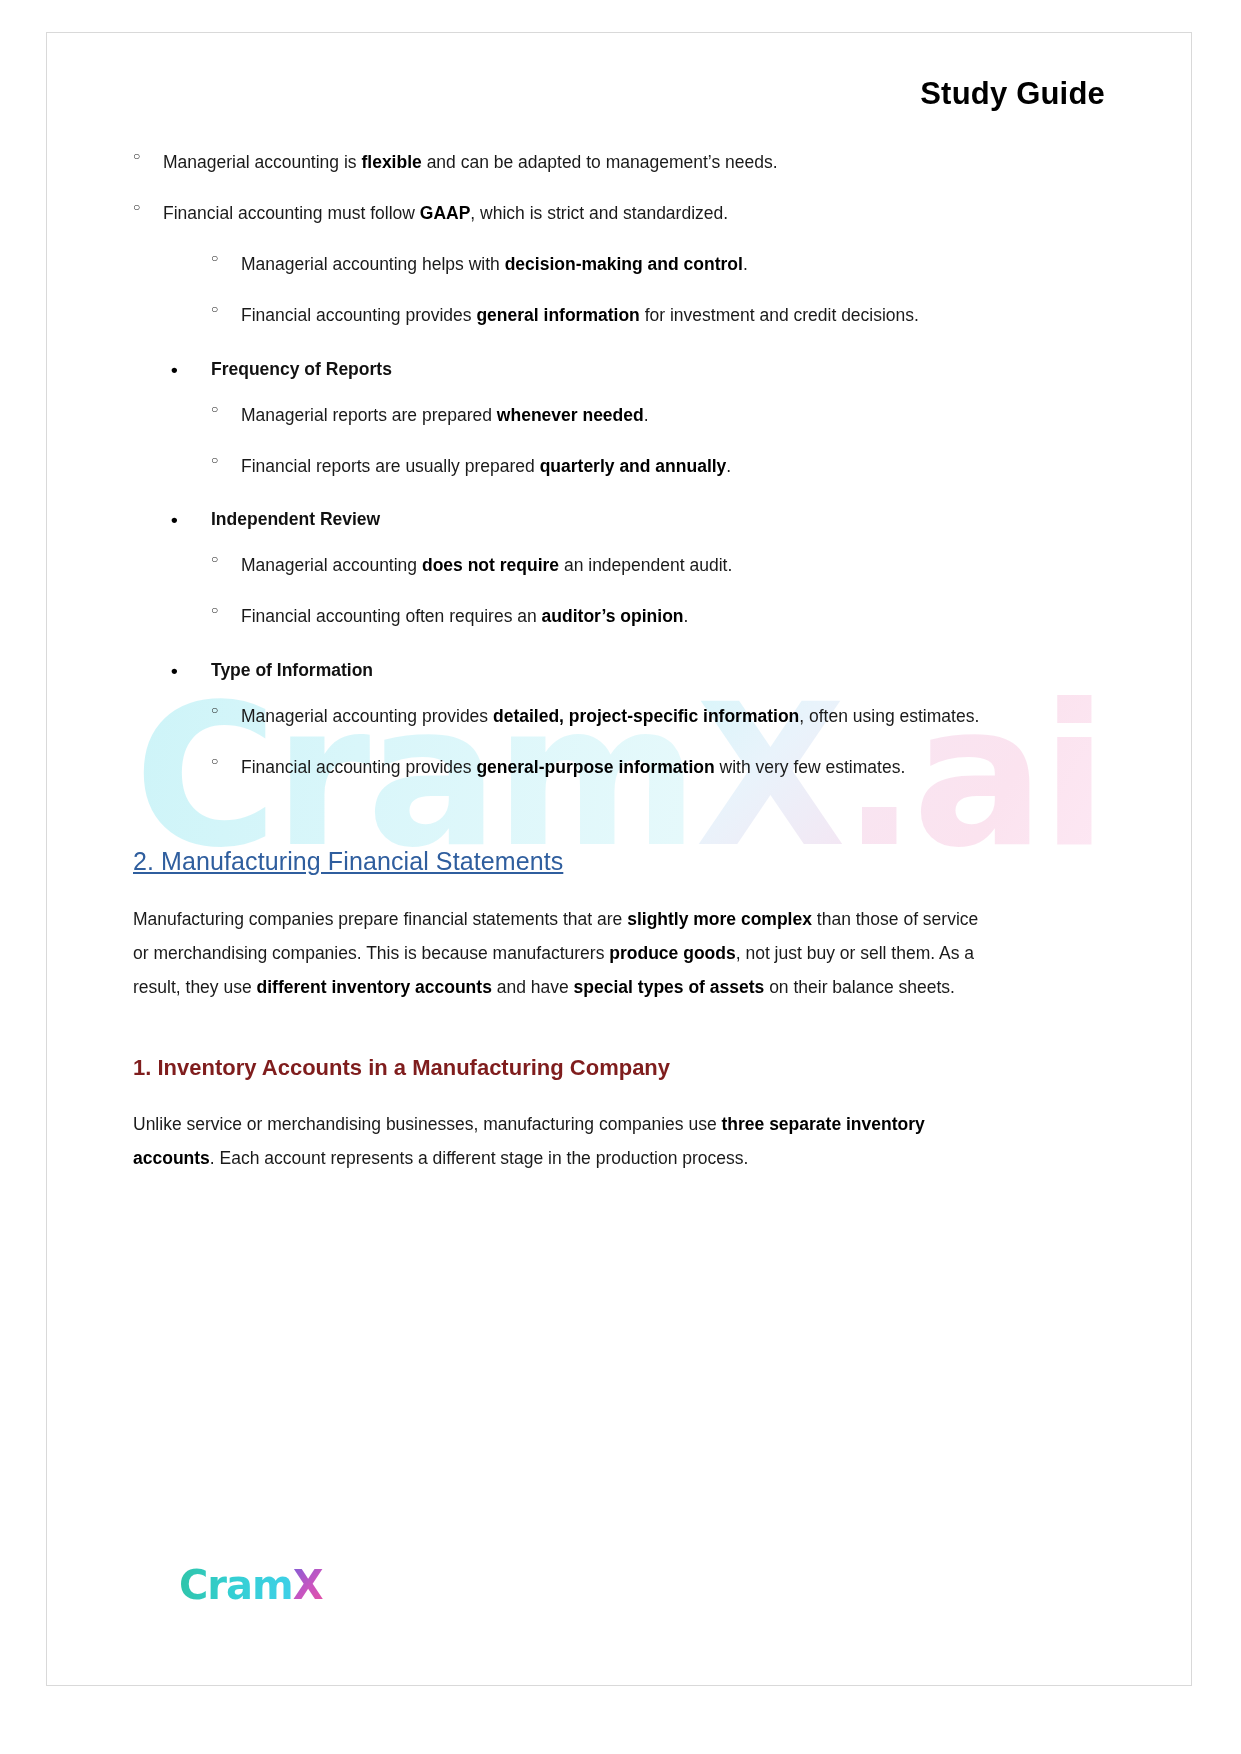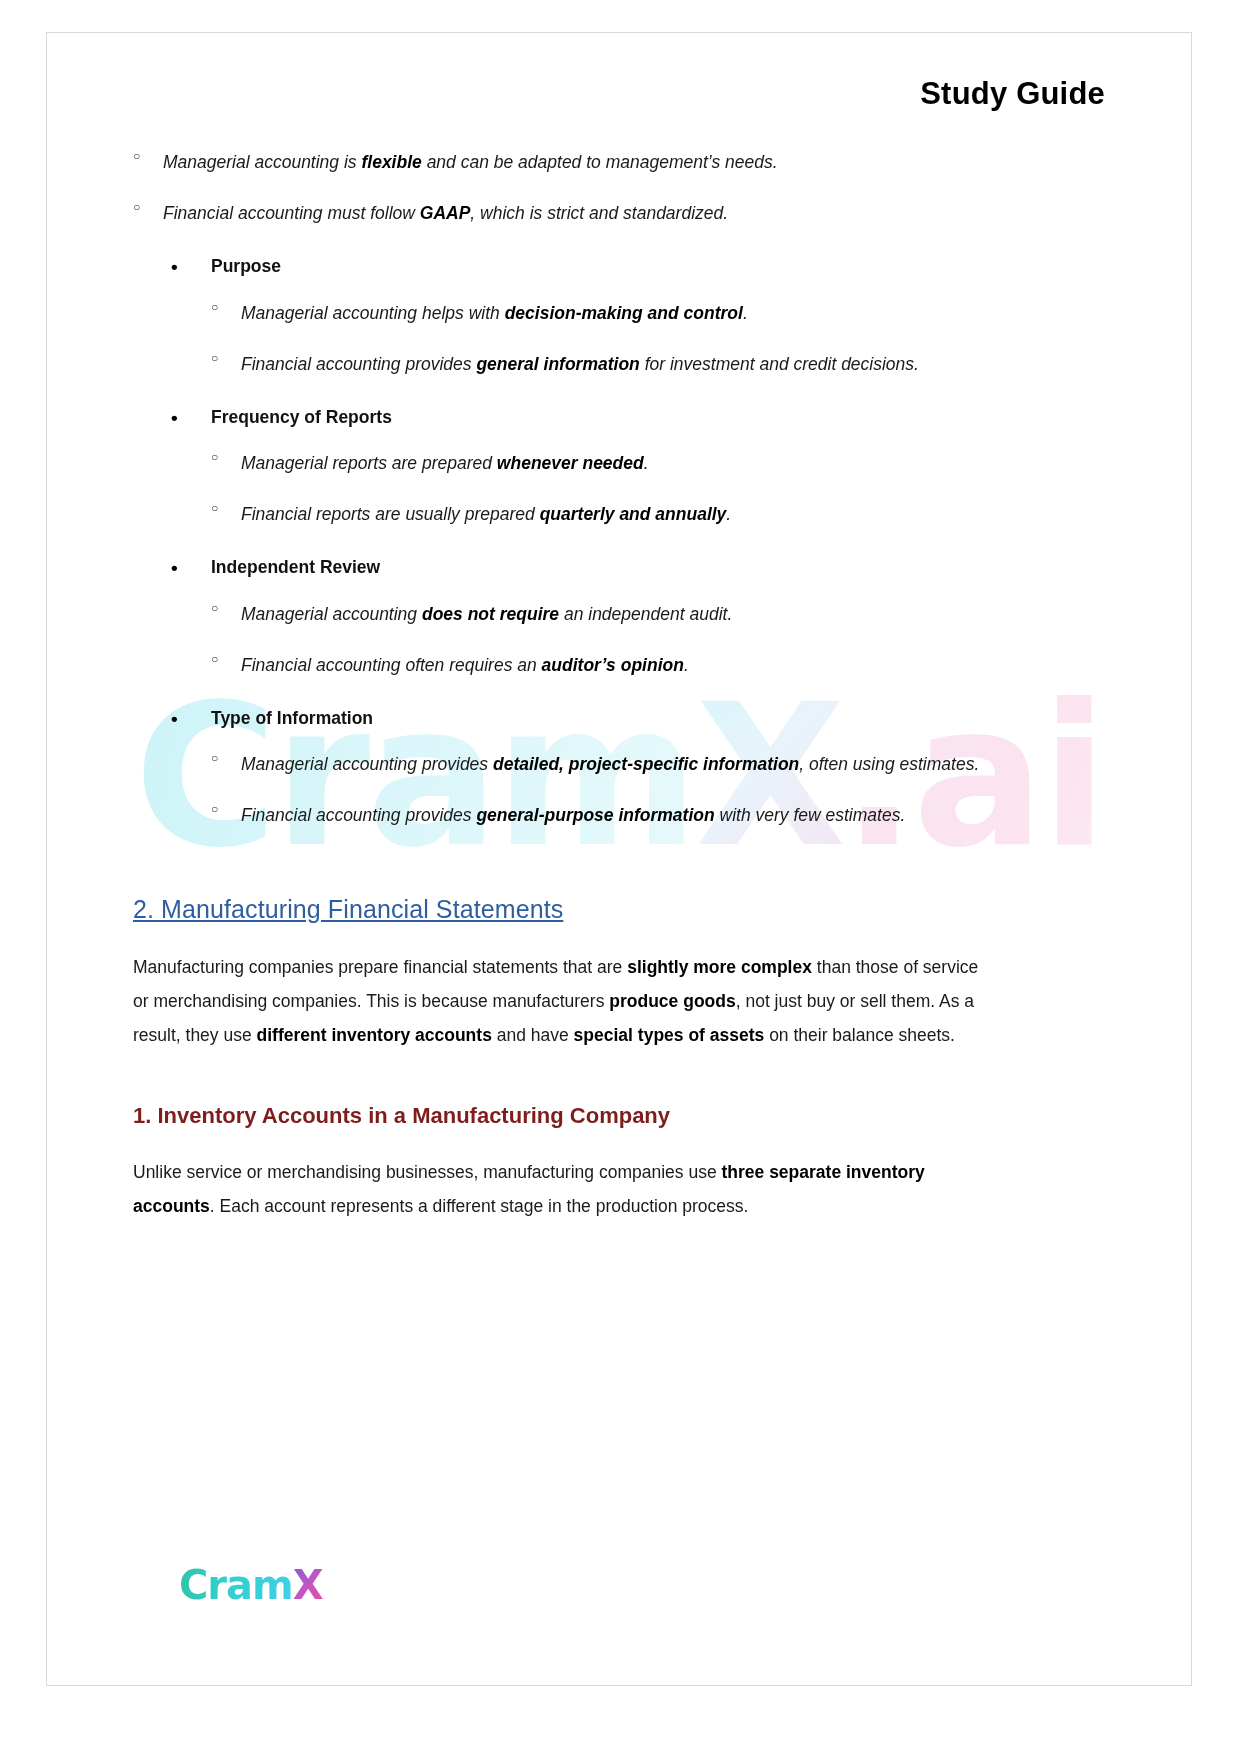--- a/index.html
+++ b/index.html
@@ -91,21 +91,20 @@
   ul.lvl2 > li.l2{
     position:relative;
     padding-left:30px;
     margin:0;
   }
   ul.lvl2 > li.l2 > .l2-text{
     font-size:17.5px;
     color:#1a1a1a;
     line-height:1.95;
     padding:8px 0 9px 0;
-    font-style:italic;
   }
   ul.lvl2 > li.l2 > .l2-text::before{
     content:"\25CB";
     position:absolute;
     left:0px;
     font-size:12px;
     color:#222;
   }
   .toplist{margin-top:0;}
   .toplist > li.l2{padding-left:108px;}
@@ -178,21 +177,20 @@
         <li class="l2">
           <div class="l2-text"><span>Managerial accounting is </span><b>flexible</b><span> and can be adapted to management’s needs.</span></div>
         </li>
         <li class="l2">
           <div class="l2-text"><span>Financial accounting must follow </span><b>GAAP</b><span>, which is strict and standardized.</span></div>
         </li>
       </ul>
 
     <ul class="lvl1" id="sections">
         <li class="l1">
-          <div class="l1-label">Purpose</div>
           <ul class="lvl2">
             <li class="l2">
               <div class="l2-text"><span>Managerial accounting helps with </span><b>decision-making and control</b><span>.</span></div>
             </li>
             <li class="l2">
               <div class="l2-text"><span>Financial accounting provides </span><b>general information</b><span> for investment and credit decisions.</span></div>
             </li>
           </ul>
         </li>
         <li class="l1">

